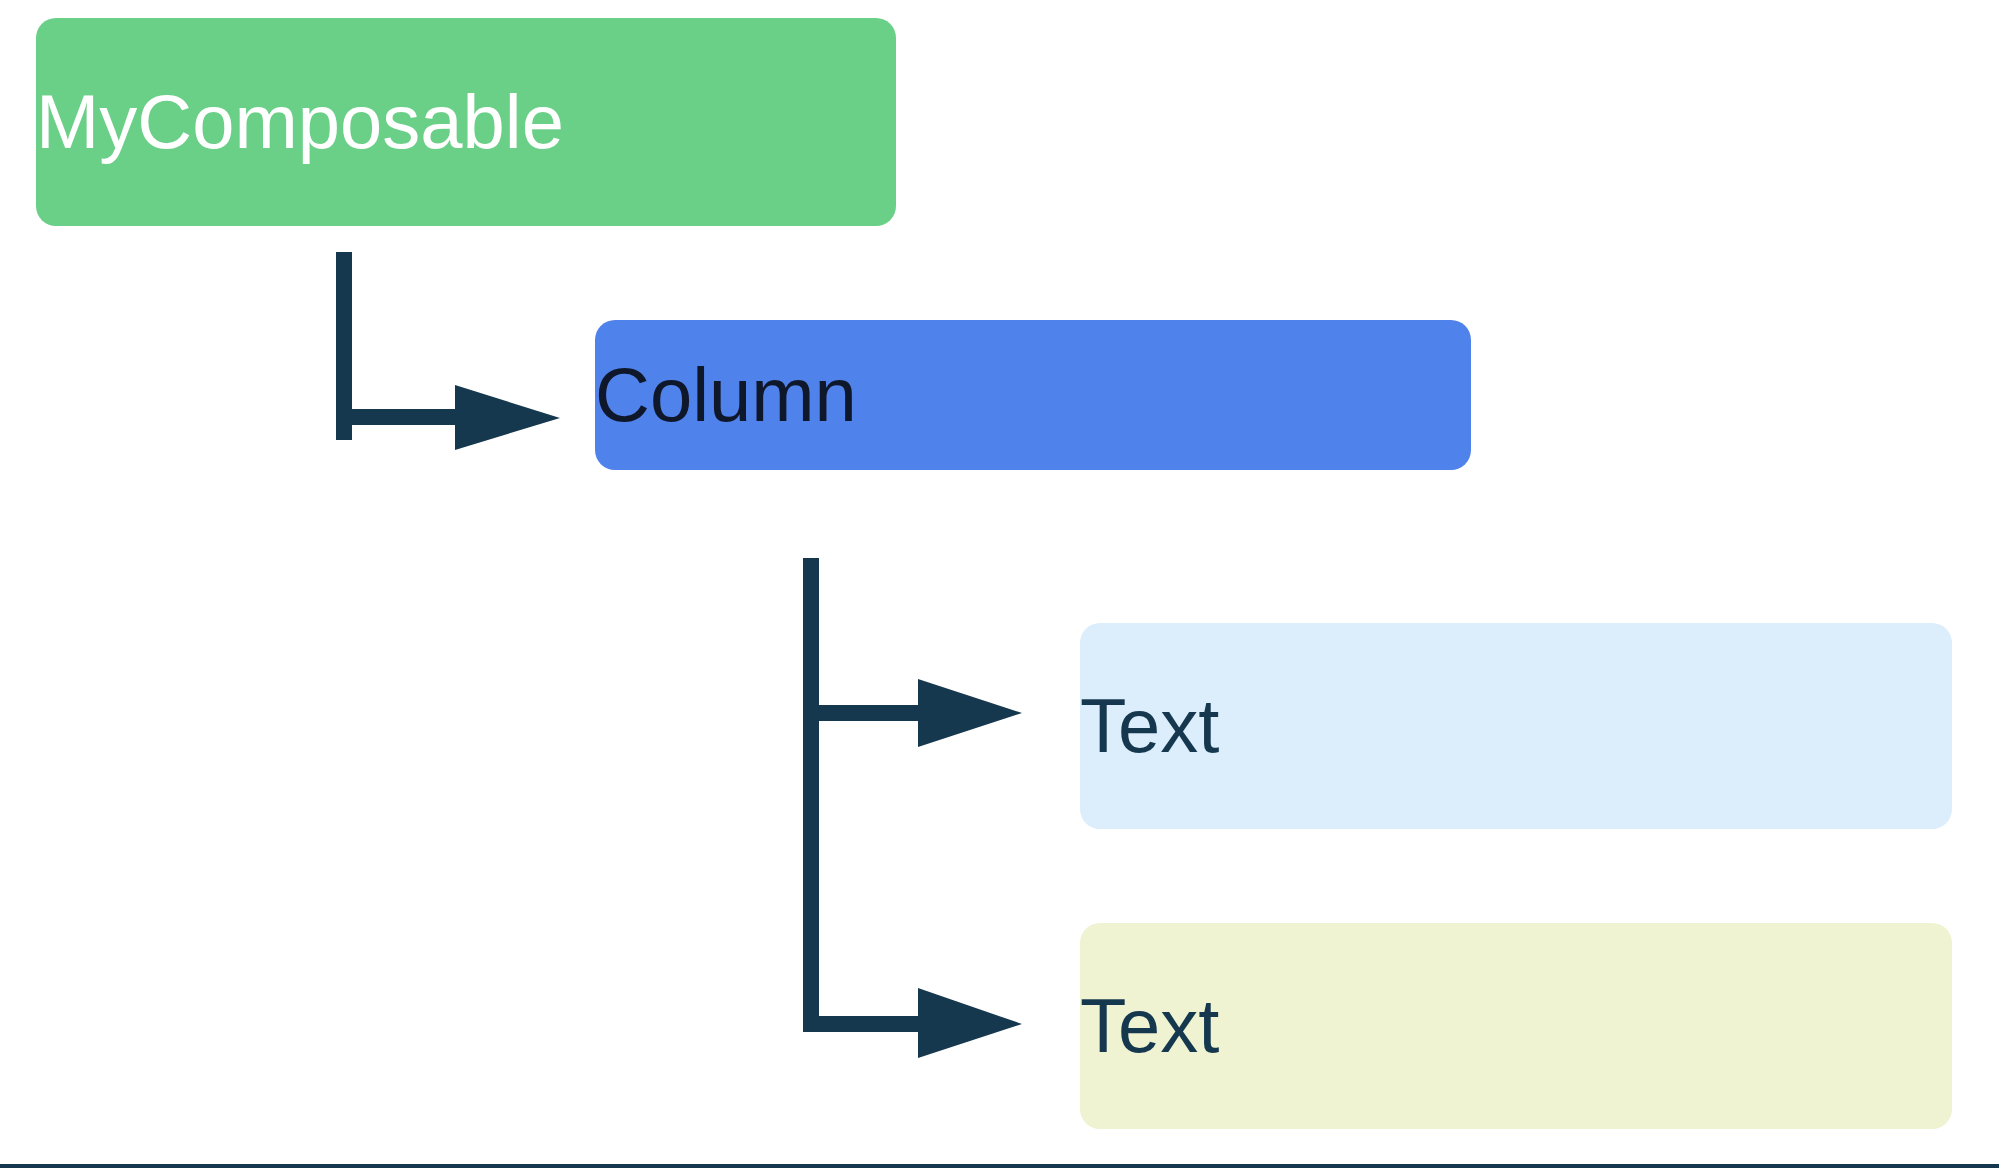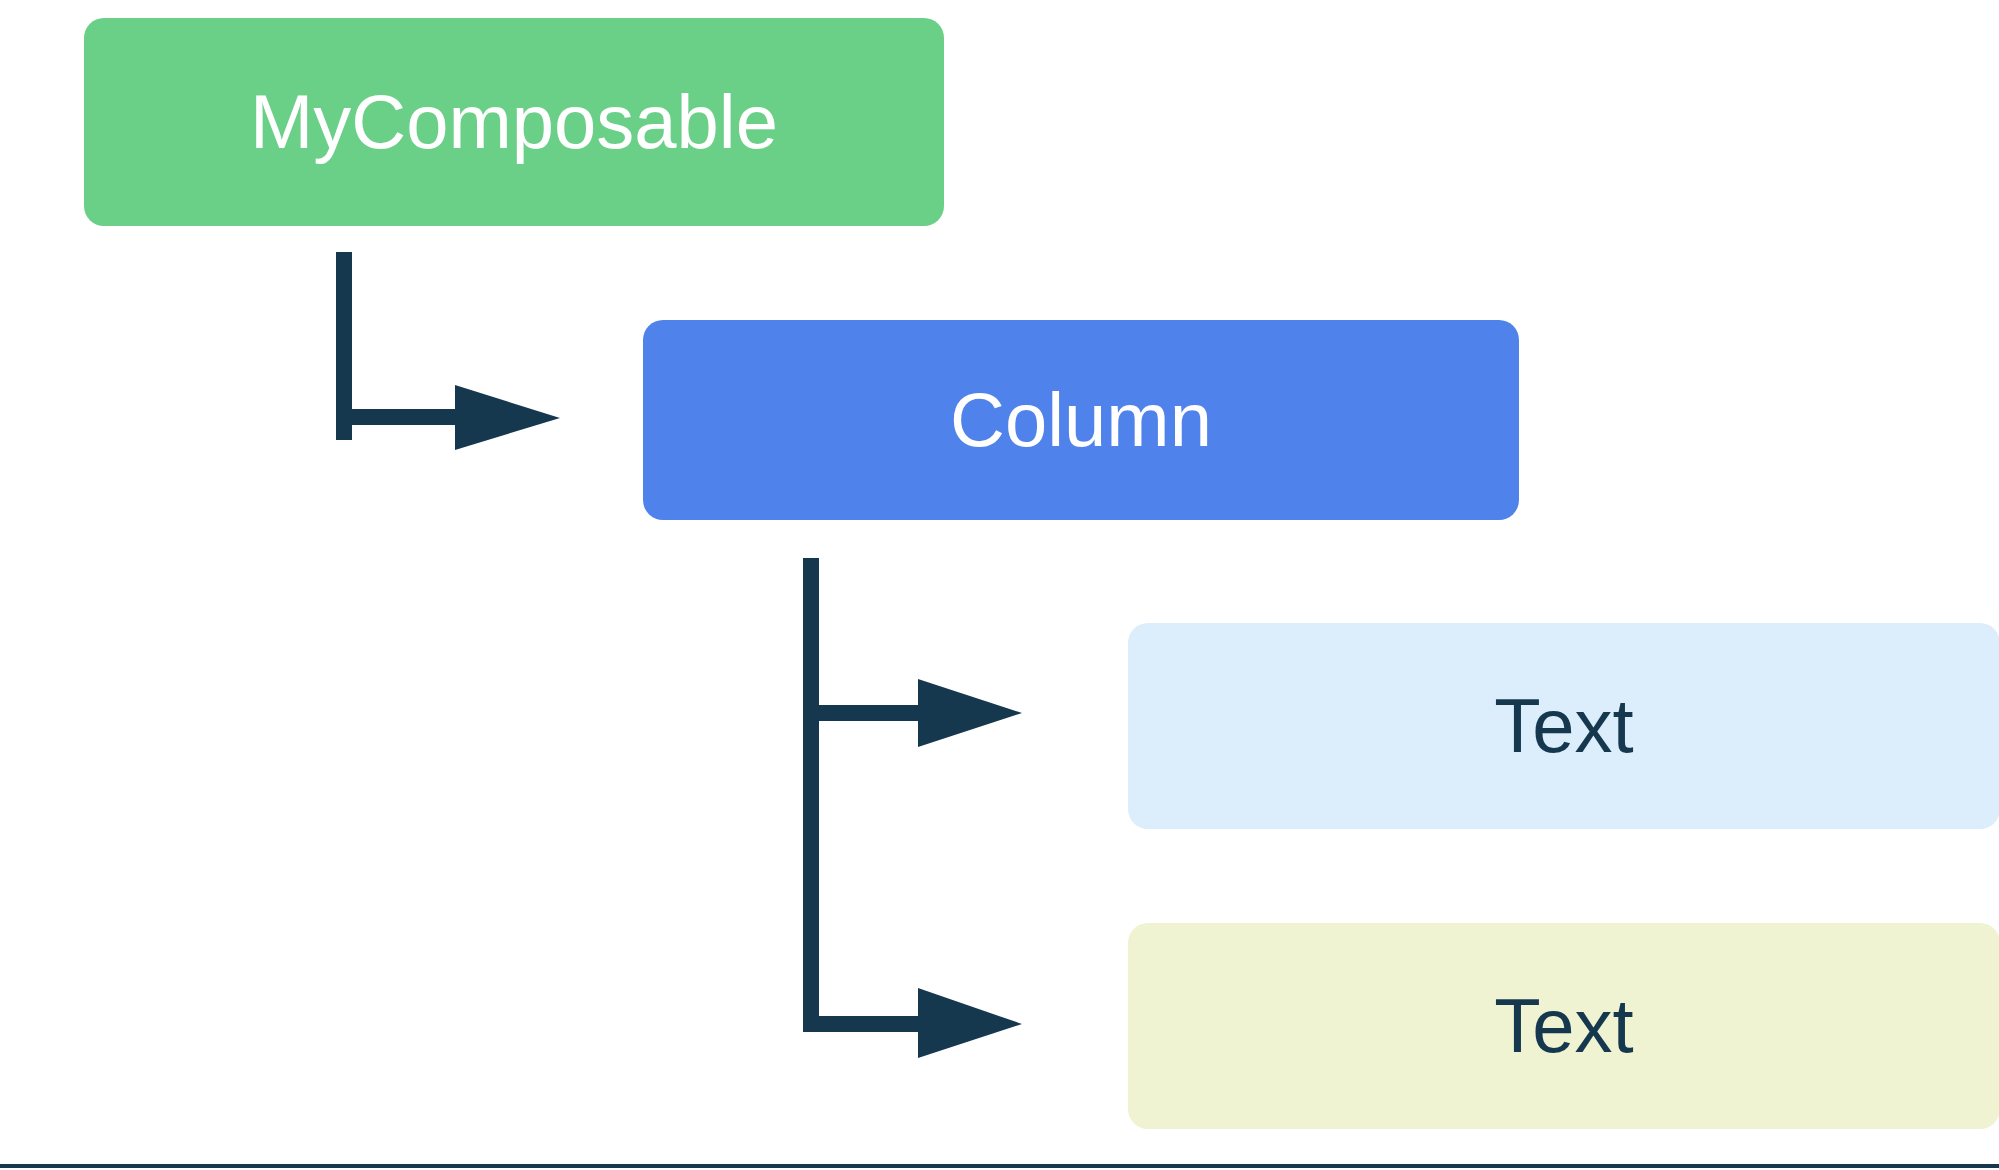--- a/index.html
+++ b/index.html
@@ -14,28 +14,26 @@
     position: relative;
     width: 1999px;
     height: 1170px;
     background: #ffffff;
     overflow: hidden;
   }
   .node {
     position: absolute;
     display: flex;
     align-items: center;
-    justify-content: center;
     box-sizing: border-box;
     border-radius: 20px;
     font-family: "Liberation Sans", sans-serif;
     font-weight: 400;
     letter-spacing: 0px;
     white-space: nowrap;
-    margin-left: 48px;
   }
   .node-label {
     display: block;
     line-height: 1;
   }
 
   
   #node-root {
     left: 36px;
     top: 18px;
@@ -44,23 +42,23 @@
     background: #6ACF87;
     color: #ffffff;
     font-size: 76px;
   }
 
   
   #node-column {
     left: 595px;
     top: 320px;
     width: 876px;
-    height: 200px;
+    height: 150px;
     background: #5082EB;
-    color: #ffffff;
+    color: #0f172a;
     font-size: 76px;
   }
 
   
   #node-text-1 {
     left: 1080px;
     top: 623px;
     width: 872px;
     height: 206px;
     background: #DCEDFB;

